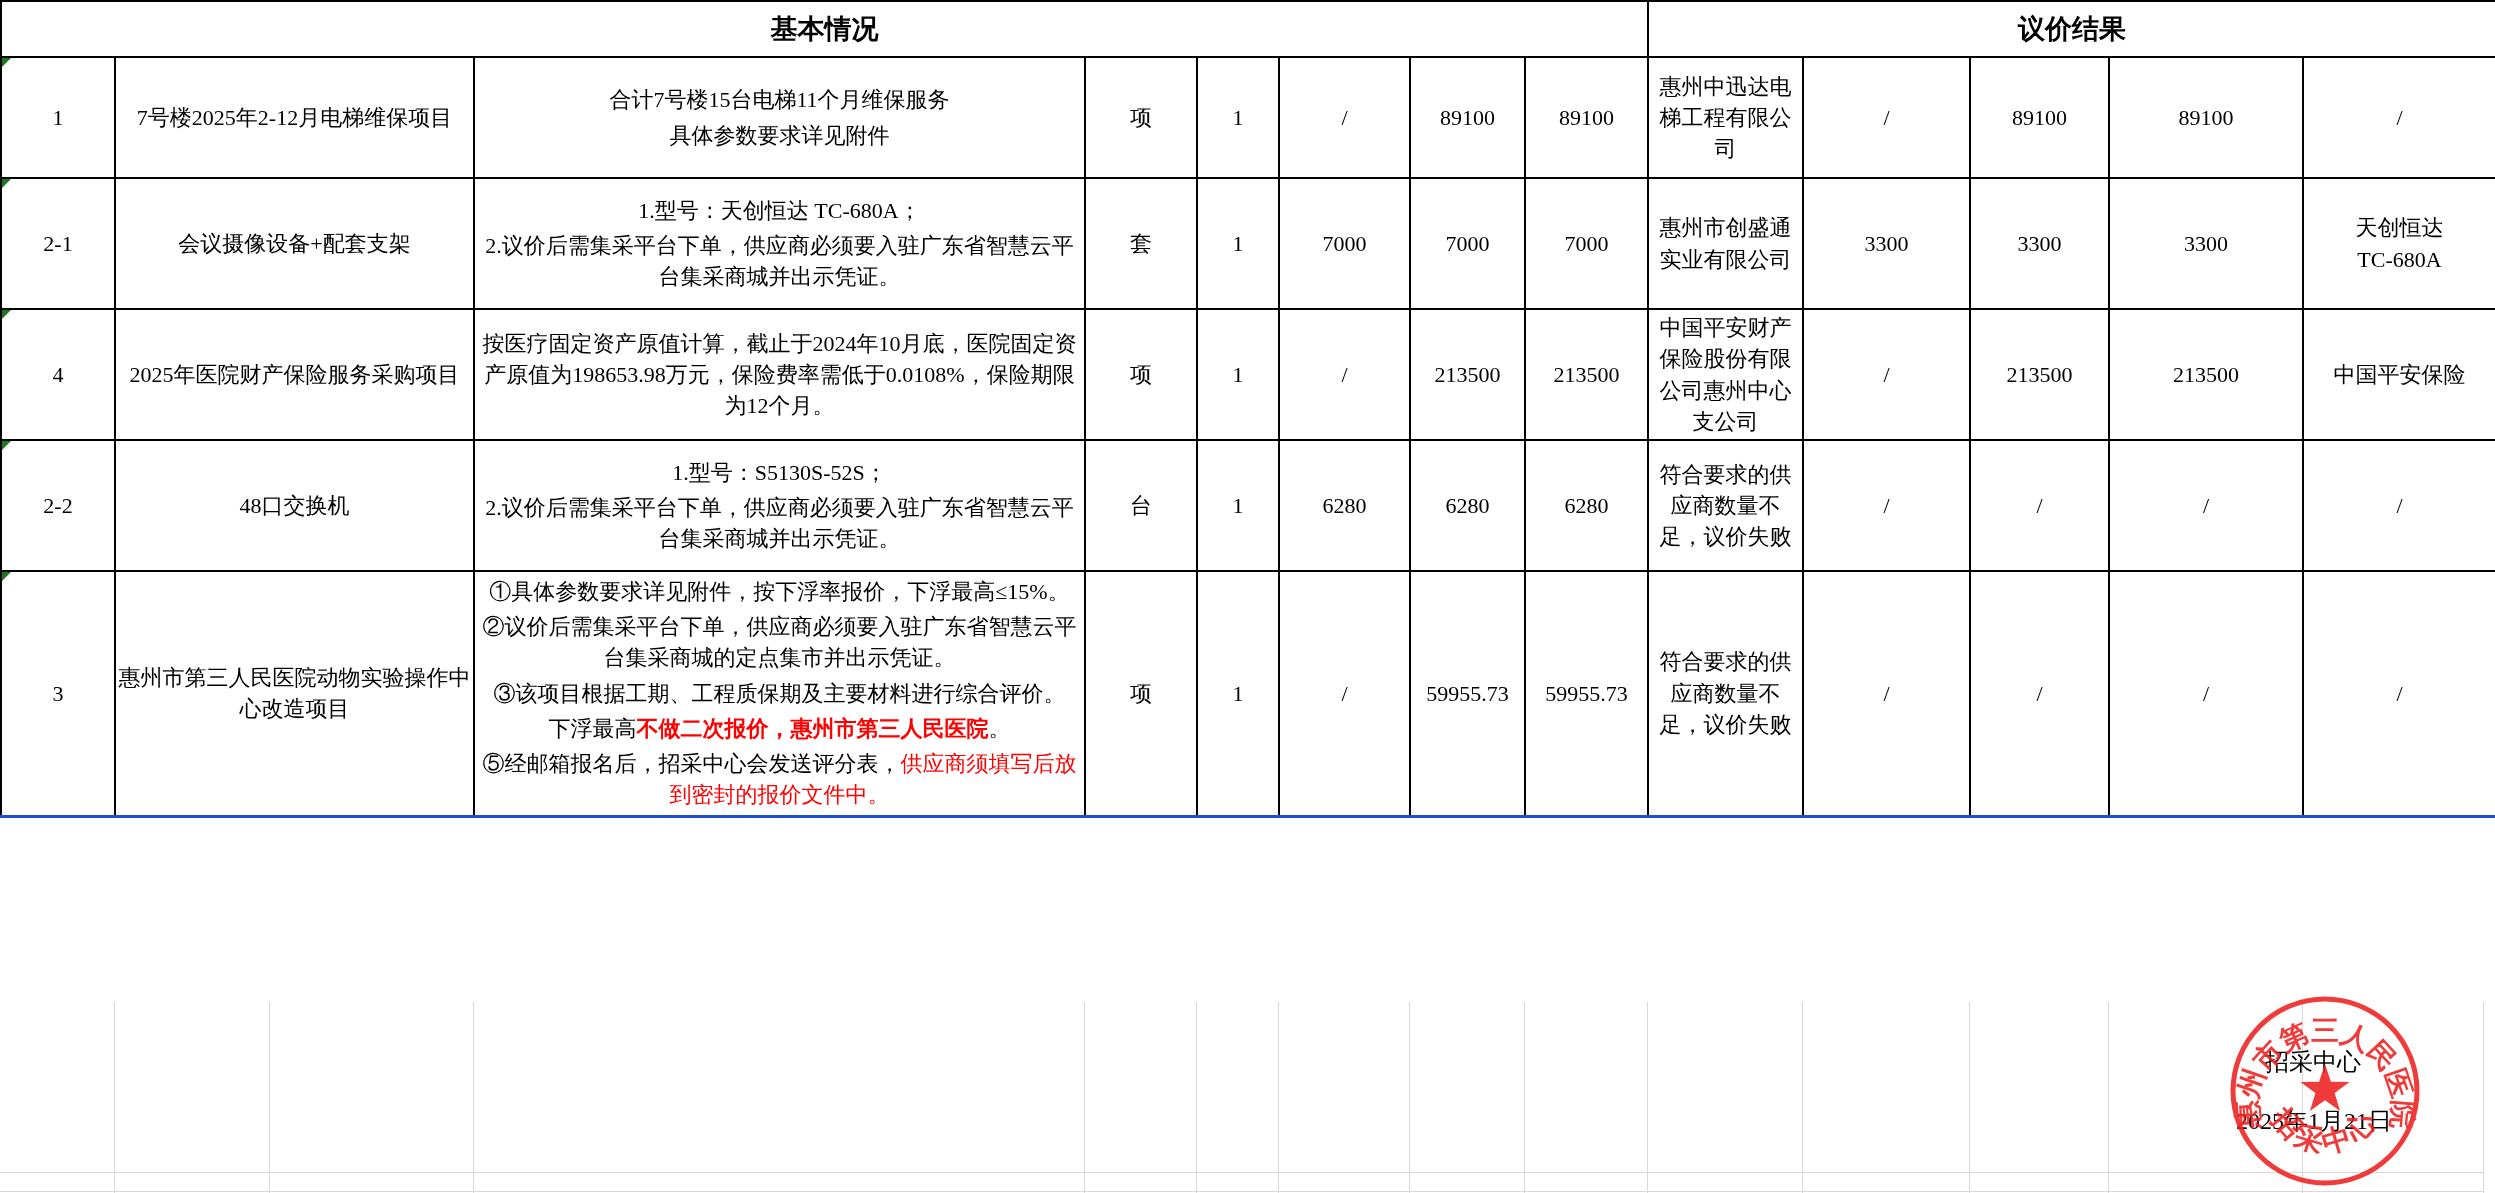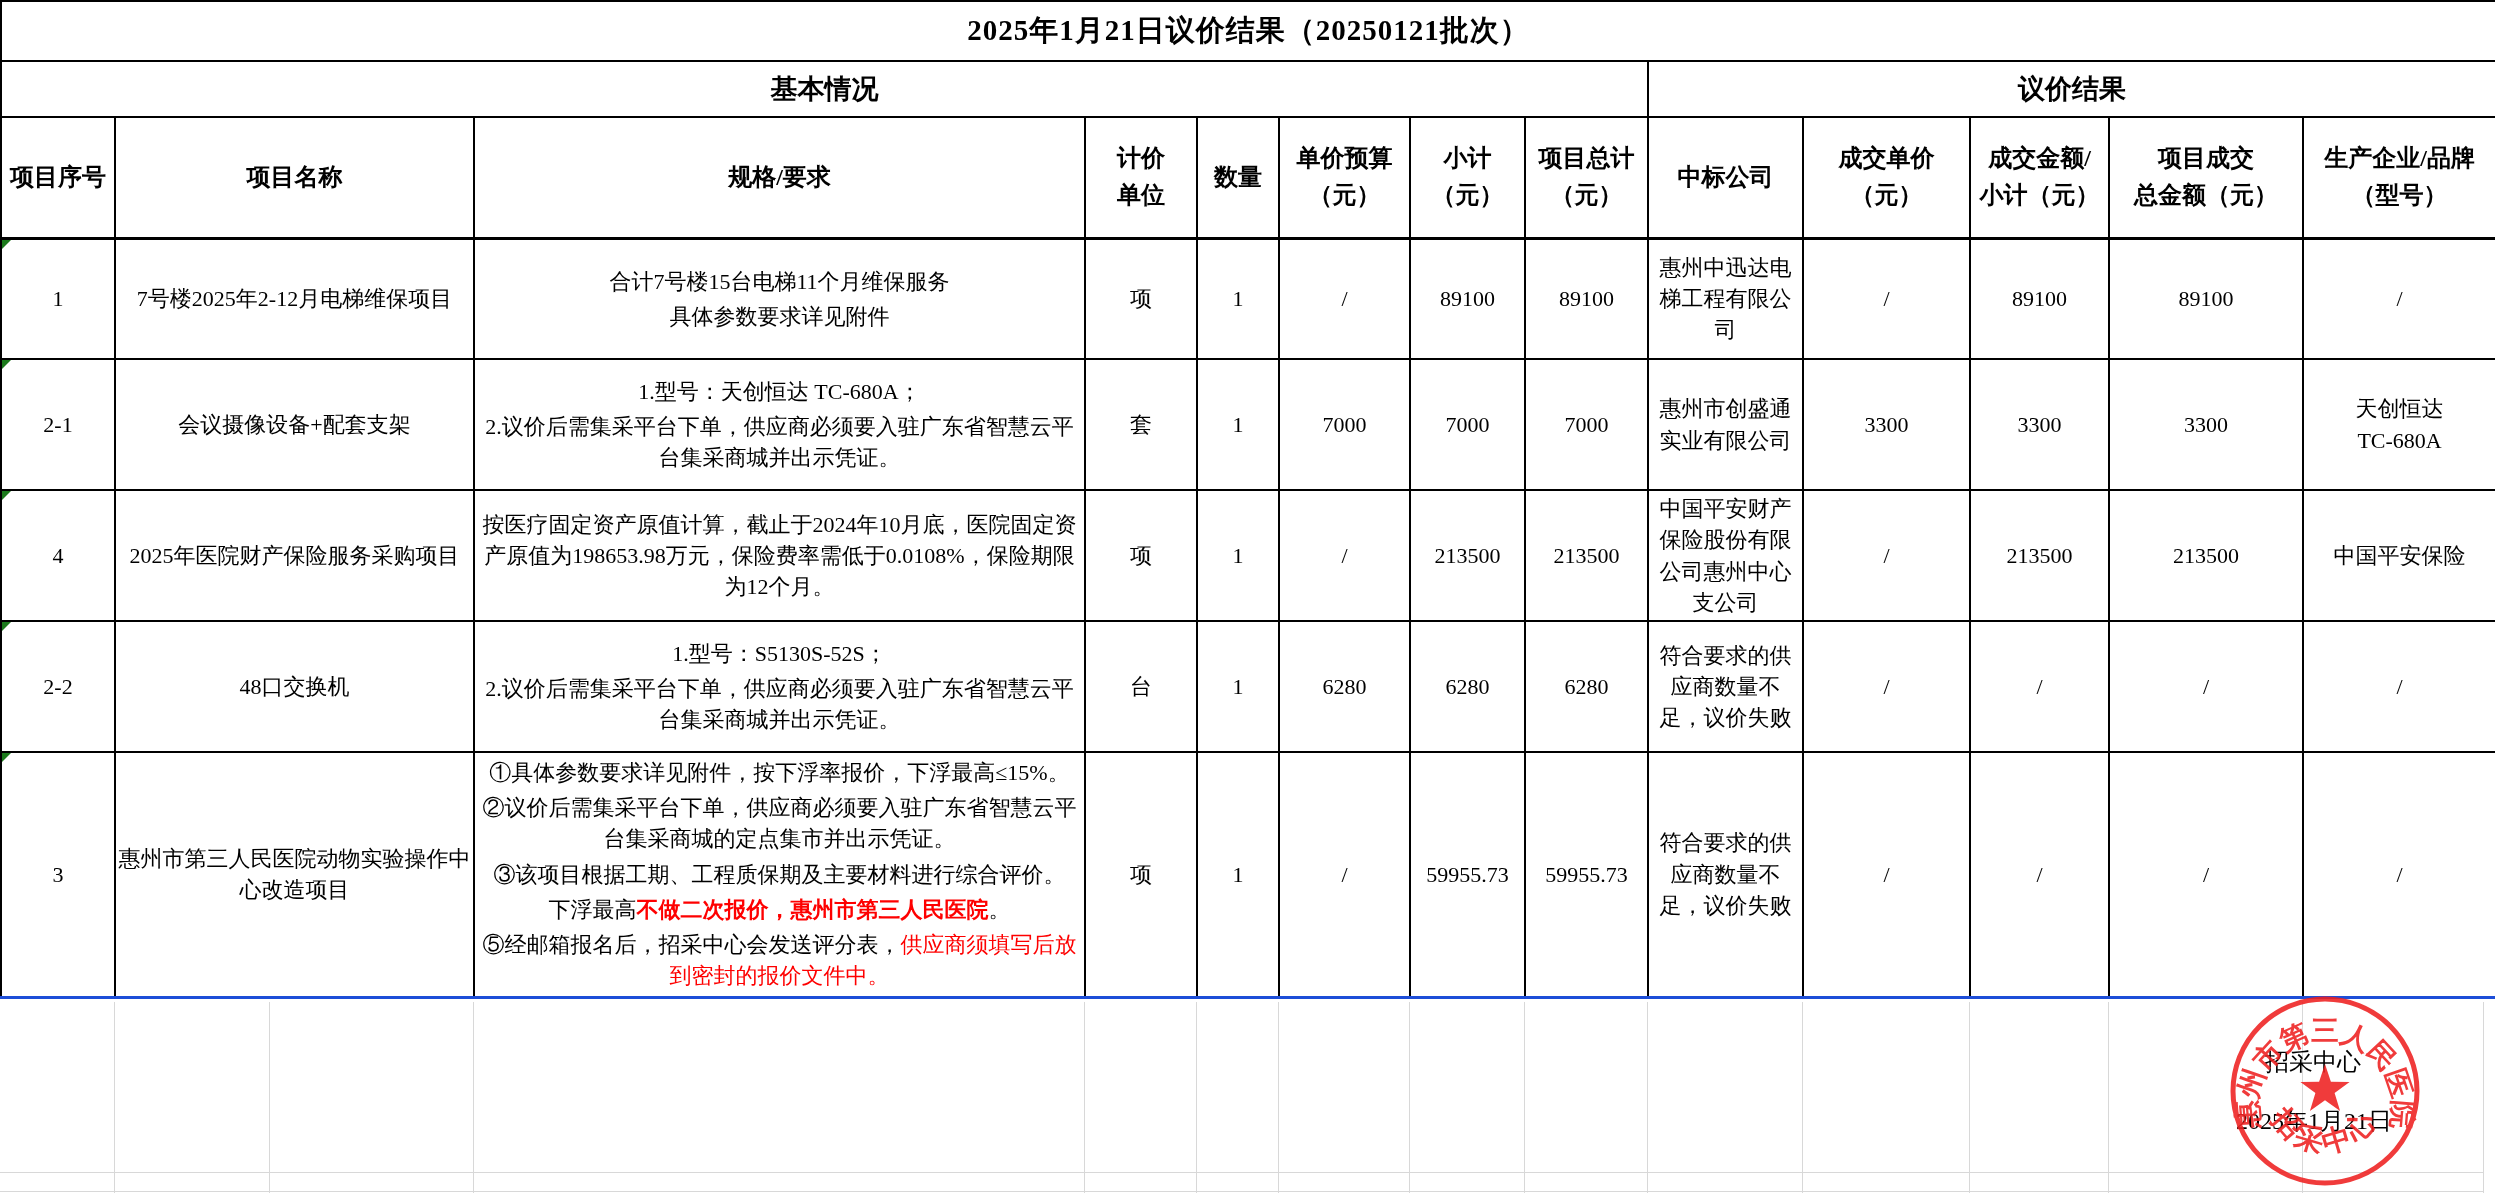--- a/index.html
+++ b/index.html
@@ -48,41 +48,23 @@
       <col style="width:115px">
         <col style="width:123px">
         <col style="width:155px">
       <col style="width:167px">
         <col style="width:139px">
         <col style="width:194px">
       <col style="width:193px">
     </colgroup>
     <thead>
       <tr>
-        <td class="title-cell" colspan="13">2025年1月21日议价结果（20250121批次）</td>
-      </tr>
-      <tr>
         <td class="group-cell" colspan="8">基本情况</td>
         <td class="group-cell" colspan="5">议价结果</td>
       </tr>
-      <tr class="colhead">
-          <th>项目序号</th>
-          <th>项目名称</th>
-          <th>规格/要求</th>
-          <th>计价<br>单位</th>
-          <th>数量</th>
-          <th>单价预算<br>（元）</th>
-          <th>小计<br>（元）</th>
-          <th>项目总计<br>（元）</th>
-          <th>中标公司</th>
-          <th>成交单价<br>（元）</th>
-          <th>成交金额/<br>小计（元）</th>
-          <th>项目成交<br>总金额（元）</th>
-          <th>生产企业/品牌<br>（型号）</th>
-        </tr>
     </thead>
     <tbody>
         <tr style="height: 121px;">
           <td class="seq"><span class="tri"></span>1</td>
           <td class="name">7号楼2025年2-12月电梯维保项目</td>
           <td class="spec center">
             <div><span>合计7号楼15台电梯11个月维保服务</span></div>
             <div><span>具体参数要求详见附件</span></div>
           </td>
           <td>项</td>

